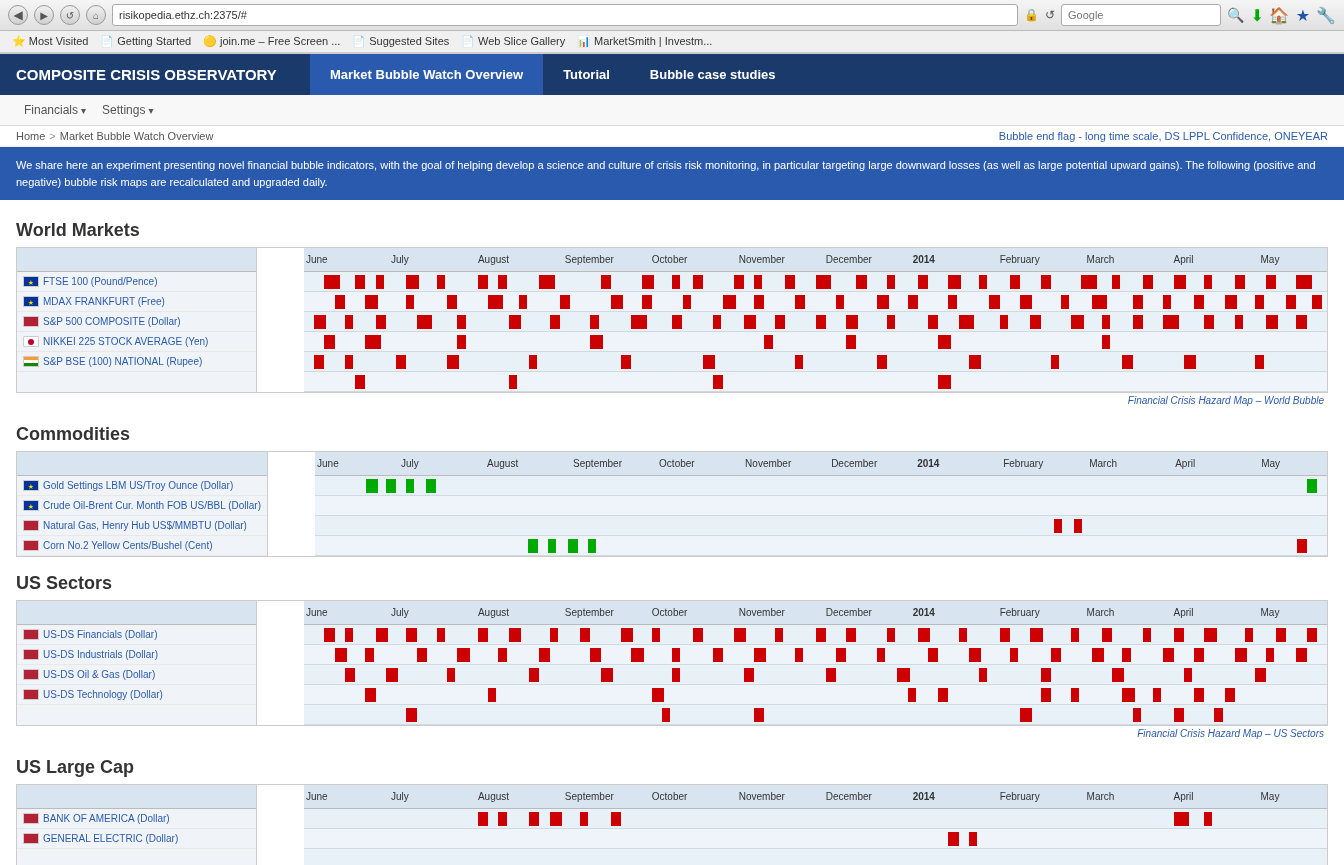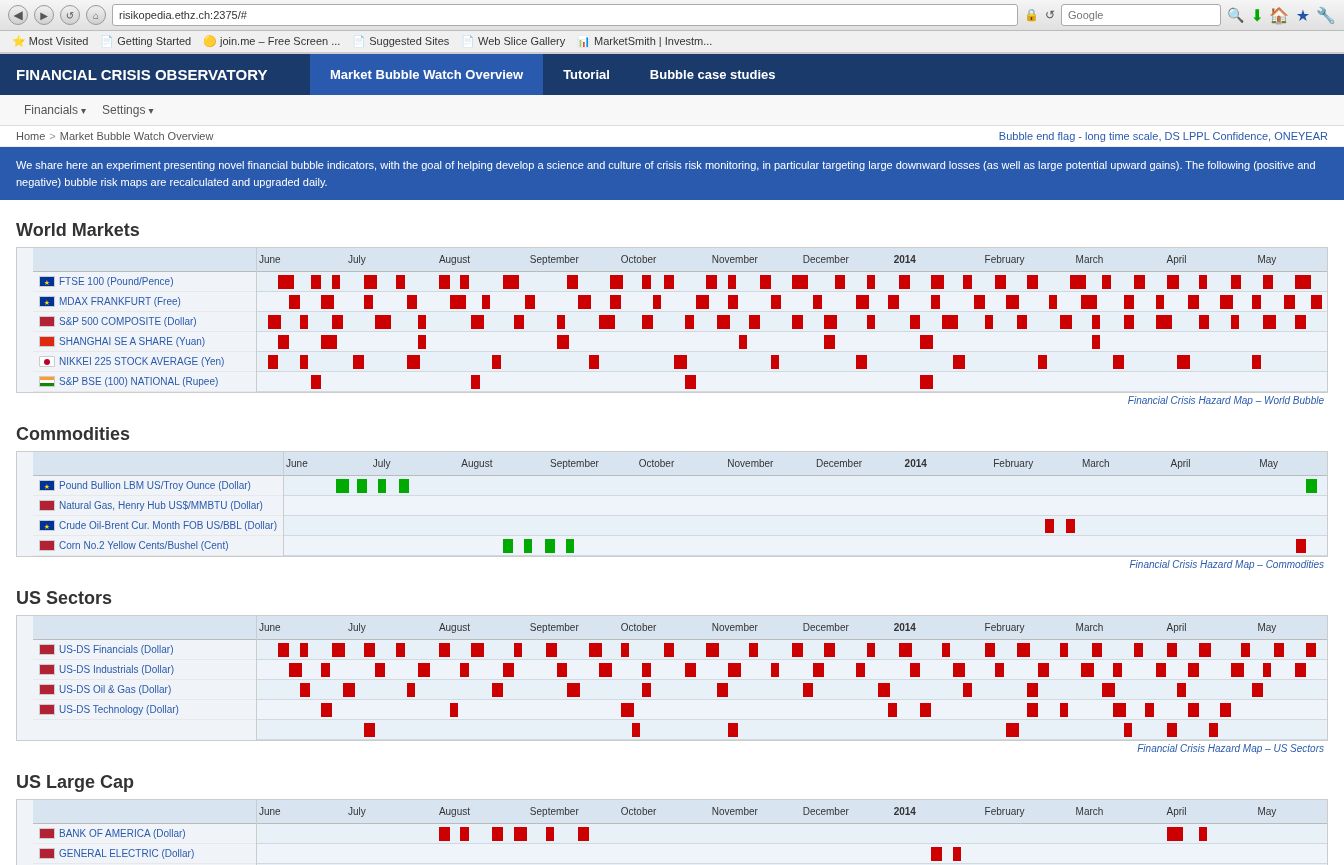--- a/index.html
+++ b/index.html
@@ -34,31 +34,31 @@
     .breadcrumb-right { color: #2a5aad; font-size: 11px; cursor: pointer; }
 
     .info-banner { background: #2a5aad; color: white; padding: 10px 16px; font-size: 11px; line-height: 1.5; }
 
     .content { padding: 10px 16px; }
     .section-title { font-size: 18px; font-weight: bold; color: #333; margin: 10px 0 6px 0; }
 
     
     .chart-section { margin-bottom: 16px; }
     .chart-container { display: flex; align-items: stretch; border: 1px solid #ccc; }
-    .chart-labels { min-width: 240px; background: #f0f4f8; border-right: 1px solid #ccc; padding-left: 16px; }
+    .chart-labels { min-width: 240px; background: #f0f4f8; border-right: 1px solid #ccc; }
     .chart-label-item { display: flex; align-items: center; gap: 4px; padding: 2px 6px; height: 20px; font-size: 10px; color: #2a5aad; cursor: pointer; border-bottom: 1px solid #e8e8e8; white-space: nowrap; overflow: hidden; }
     .flag { font-size: 12px; }
     .flag-eu { display: inline-block; width: 16px; height: 11px; background: #003399; position: relative; border: 1px solid #ccc; font-size: 7px; color: gold; text-align: center; line-height: 11px; }
     .flag-us { display: inline-block; width: 16px; height: 11px; background: #B22234; border: 1px solid #ccc; }
     .flag-cn { display: inline-block; width: 16px; height: 11px; background: #DE2910; border: 1px solid #ccc; }
     .flag-jp { display: inline-block; width: 16px; height: 11px; background: white; border: 1px solid #ccc; border-radius: 1px; position: relative; }
     .flag-jp::after { content: ''; position: absolute; width: 6px; height: 6px; background: #BC002D; border-radius: 50%; top: 2px; left: 4px; }
     .flag-in { display: inline-block; width: 16px; height: 11px; background: linear-gradient(to bottom, #FF9933 33%, white 33%, white 66%, #138808 66%); border: 1px solid #ccc; }
 
-    .chart-area { flex: 1; background: #e8f0f8; position: relative; overflow: hidden; }
+    .chart-area { flex: 1; background: #e8f0f8; position: relative; overflow: hidden; margin-left: 47px; }
     .chart-timeline { height: 24px; background: #d8e4f0; display: flex; align-items: center; position: relative; border-bottom: 1px solid #bbb; }
     .chart-row { height: 20px; display: flex; align-items: center; position: relative; border-bottom: 1px solid #d0d8e0; }
     .chart-row:nth-child(even) { background: rgba(255,255,255,0.3); }
     
     .bar { position: absolute; height: 14px; top: 3px; background: #cc0000; }
     .bar.green { background: #00aa00; }
 
     .chart-footer { text-align: right; font-size: 10px; color: #2a5aad; padding: 2px 4px; cursor: pointer; font-style: italic; }
 
     .chart-wrapper { position: relative; }
@@ -86,21 +86,21 @@
     <span class="bookmark-item">⭐ Most Visited</span>
     <span class="bookmark-item">📄 Getting Started</span>
     <span class="bookmark-item">🟡 join.me – Free Screen ...</span>
     <span class="bookmark-item">📄 Suggested Sites</span>
     <span class="bookmark-item">📄 Web Slice Gallery</span>
     <span class="bookmark-item">📊 MarketSmith | Investm...</span>
   </div>
 </div>
 
 <div class="app-header">
-  <div class="site-title">FINANCIAL CRISIS OBSERVATORY</div>
+  <div class="site-title">COMPOSITE CRISIS OBSERVATORY</div>
   <div class="nav-tabs">
     <div class="nav-tab active">Market Bubble Watch Overview</div>
     <div class="nav-tab">Tutorial</div>
     <div class="nav-tab">Bubble case studies</div>
   </div>
 </div>
 
 <div class="sub-nav">
   <div class="sub-nav-item">
     <span>Financials</span>
@@ -135,24 +135,20 @@
             <span class="flag flag-eu">★</span>
             <span>FTSE 100 (Pound/Pence)</span>
           </div>
           <div class="chart-label-item">
             <span class="flag flag-eu">★</span>
             <span>MDAX FRANKFURT (Free)</span>
           </div>
           <div class="chart-label-item">
             <span class="flag flag-us"></span>
             <span>S&amp;P 500 COMPOSITE (Dollar)</span>
-          </div>
-          <div class="chart-label-item">
-            <span class="flag flag-cn"></span>
-            <span>SHANGHAI SE A SHARE (Yuan)</span>
           </div>
           <div class="chart-label-item">
             <span class="flag flag-jp"></span>
             <span>NIKKEI 225 STOCK AVERAGE (Yen)</span>
           </div>
           <div class="chart-label-item">
             <span class="flag flag-in"></span>
             <span>S&amp;P BSE (100) NATIONAL (Rupee)</span>
           </div>
         </div>
@@ -313,29 +309,29 @@
   </div>
 
   <div class="chart-section">
     <div class="section-title">Commodities</div>
     <div class="chart-wrapper">
       <div class="chart-container">
         <div class="chart-labels">
           <div style="height:24px; background:#d8e4f0; border-bottom:1px solid #bbb;"></div>
           <div class="chart-label-item">
             <span class="flag flag-eu">★</span>
-            <span>Pound Bullion LBM US/Troy Ounce (Dollar)</span>
-          </div>
-          <div class="chart-label-item">
-            <span class="flag flag-us"></span>
-            <span>Natural Gas, Henry Hub US$/MMBTU (Dollar)</span>
+            <span>Gold Settings LBM US/Troy Ounce (Dollar)</span>
           </div>
           <div class="chart-label-item">
             <span class="flag flag-eu">★</span>
             <span>Crude Oil-Brent Cur. Month FOB US/BBL (Dollar)</span>
+          </div>
+          <div class="chart-label-item">
+            <span class="flag flag-us"></span>
+            <span>Natural Gas, Henry Hub US$/MMBTU (Dollar)</span>
           </div>
           <div class="chart-label-item">
             <span class="flag flag-us"></span>
             <span>Corn No.2 Yellow Cents/Bushel (Cent)</span>
           </div>
         </div>
         <div class="chart-area">
           <div class="chart-timeline" style="height:24px; background:#d8e4f0; position:relative; border-bottom:1px solid #bbb;">
             <div style="position:absolute;left:0%;font-size:10px;color:#333;padding-left:2px;">June</div>
             <div style="position:absolute;left:8.5%;font-size:10px;color:#333;">July</div>
@@ -372,21 +368,20 @@
 
               <div class="bar green" style="left:21%;width:1%;"></div>
               <div class="bar green" style="left:23%;width:0.8%;"></div>
               <div class="bar green" style="left:25%;width:1%;"></div>
               <div class="bar green" style="left:27%;width:0.8%;"></div>
               <div class="bar" style="left:97%;width:1%;"></div>
             </div>
           </div>
         </div>
       </div>
-      <div class="chart-footer">Financial Crisis Hazard Map – Commodities</div>
     </div>
   </div>
 
   <div class="chart-section">
     <div class="section-title">US Sectors</div>
     <div class="chart-wrapper">
       <div class="chart-container">
         <div class="chart-labels">
           <div style="height:24px; background:#d8e4f0; border-bottom:1px solid #bbb;"></div>
           <div class="chart-label-item">

